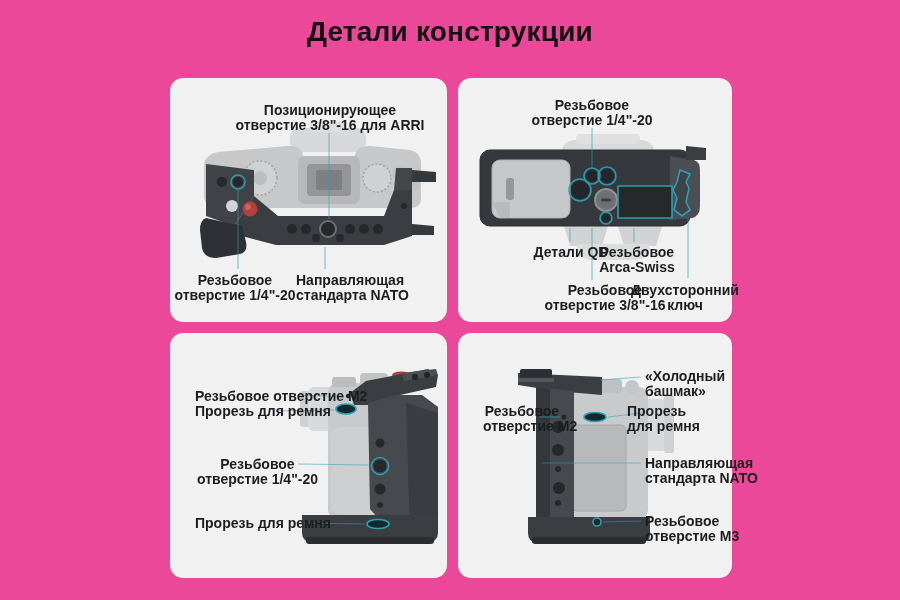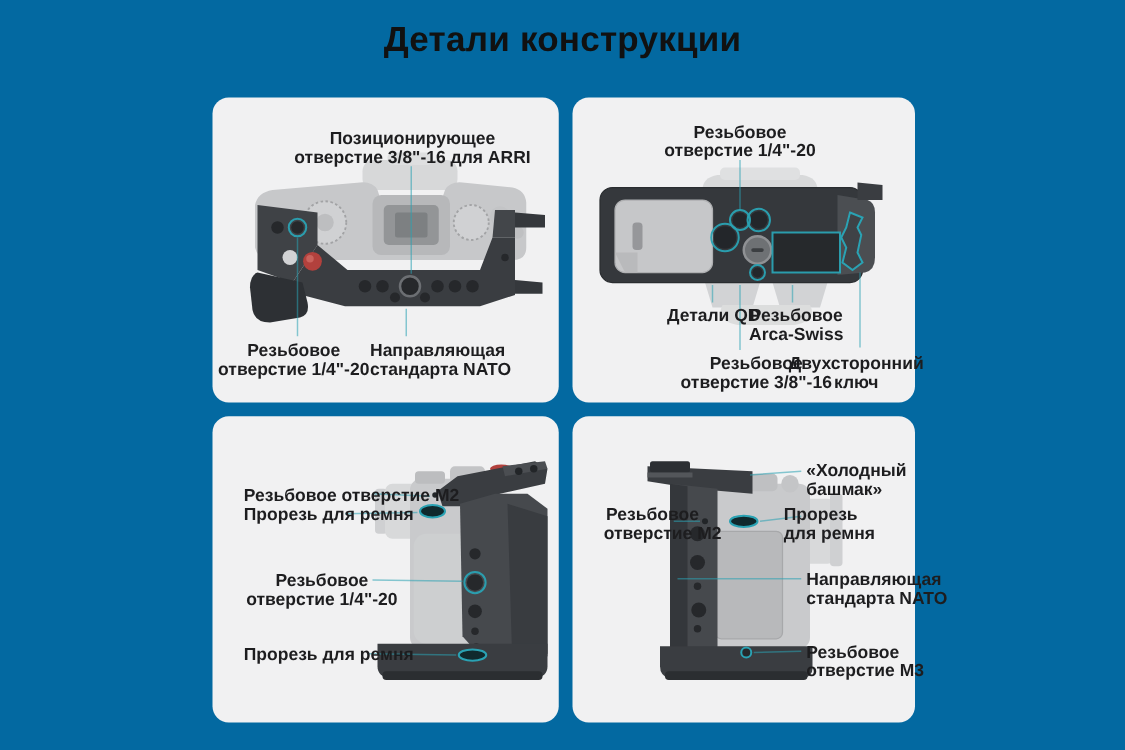--- a/index.html
+++ b/index.html
@@ -1,16 +1,16 @@
 <!DOCTYPE html>
 <html><head>
 <meta charset="utf-8">
 <style>
   html,body{margin:0;padding:0;background:#ffffff;}
-  #stage{position:relative;width:900px;height:600px;background:#0369a1;overflow:hidden;
+  #stage{position:relative;width:900px;height:600px;background:#ec4899;overflow:hidden;
          font-family:"Liberation Sans",sans-serif;}
   .title{position:absolute;left:0;top:16px;width:900px;text-align:center;
          font-size:28px;font-weight:700;color:#111111;letter-spacing:.2px;}
   .panel{position:absolute;background:#f1f1f2;border-radius:13px;}
   #p-tl{left:170px;top:78px;width:277px;height:244px;}
   #p-tr{left:458px;top:78px;width:274px;height:244px;}
   #p-bl{left:170px;top:333px;width:277px;height:245px;}
   #p-br{left:458px;top:333px;width:274px;height:245px;}
   .panel svg{position:absolute;left:0;top:0;}
   .lbl{position:absolute;font-size:14px;line-height:15px;font-weight:700;color:#1d1d1f;

